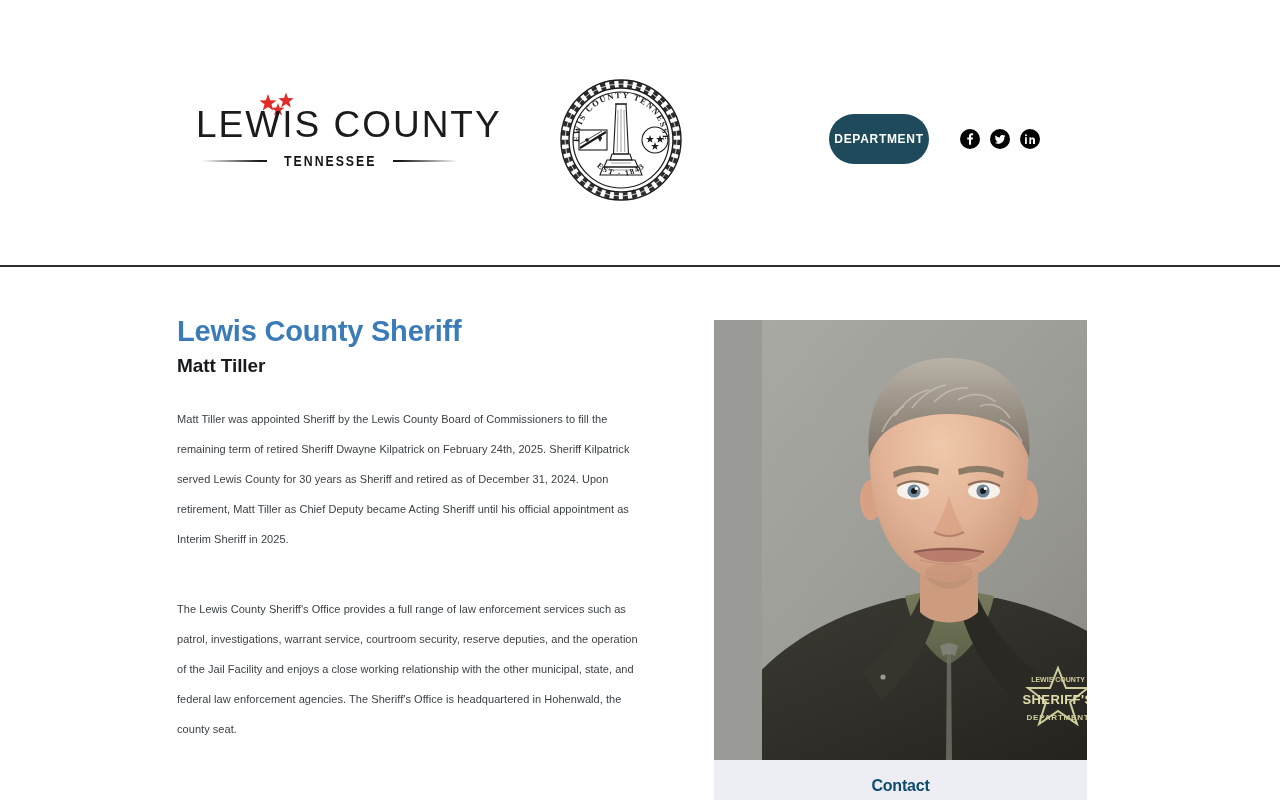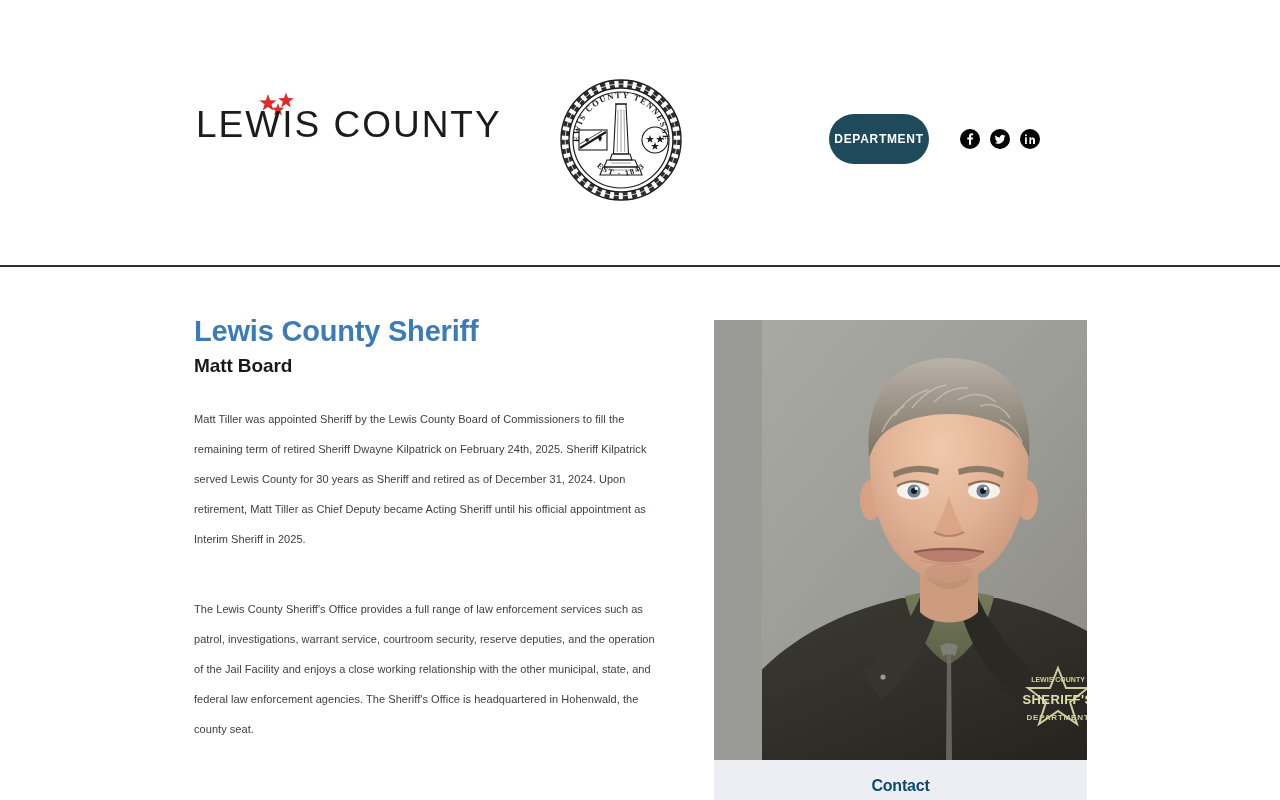--- a/index.html
+++ b/index.html
@@ -146,21 +146,21 @@
   
   .main-wrap {
     position: relative;
     width: 1280px;
     height: 533px;
     background: #ffffff;
   }
 
   .content-col {
     position: absolute;
-    left: 194px;
+    left: 177px;
     top: 48px;
     width: 470px;
   }
 
   .page-title {
     font-size: 29px;
     font-weight: 700;
     color: #3b7cb8;
     letter-spacing: -0.2px;
     line-height: 1.15;
@@ -233,20 +233,25 @@
 
     <a class="county-logo" href="#">
       <svg class="logo-stars" viewBox="0 0 64 26">
         <g fill="#e02b28">
           <path d="M12 2 L14.2 8.2 L20.6 8.4 L15.5 12.3 L17.3 18.6 L12 14.9 L6.7 18.6 L8.5 12.3 L3.4 8.4 L9.8 8.2 Z"></path>
           <path d="M30 0.5 L32 6.1 L37.8 6.3 L33.2 9.8 L34.8 15.5 L30 12.1 L25.2 15.5 L26.8 9.8 L22.2 6.3 L28 6.1 Z"></path>
           <path d="M22 11 L23.6 15.6 L28.4 15.8 L24.6 18.7 L25.9 23.4 L22 20.6 L18.1 23.4 L19.4 18.7 L15.6 15.8 L20.4 15.6 Z"></path>
         </g>
       </svg>
       <div class="logo-wordmark">LEWIS COUNTY</div>
+      <div class="logo-sub-row">
+        <span class="logo-rule"></span>
+        <span class="logo-sub">TENNESSEE</span>
+        <span class="logo-rule right"></span>
+      </div>
     </a>
 
     <div class="county-seal">
       <svg viewBox="0 0 124 124" width="124" height="124">
         <defs>
           <path id="sealArcTop" d="M 20,62 A 42,42 0 0 1 104,62"></path>
           <path id="sealArcBot" d="M 26,62 A 36,36 0 0 0 98,62"></path>
         </defs>
 
         <circle cx="62" cy="62" r="60" fill="none" stroke="#1b1b1b" stroke-width="1.4"></circle>
@@ -324,21 +329,21 @@
     </div>
 
     <div class="header-divider"></div>
   </div>
 </header>
 
 <main class="main-wrap">
 
   <section class="content-col">
     <h1 class="page-title">Lewis County Sheriff</h1>
-    <h2 class="page-subtitle">Matt Board</h2>
+    <h2 class="page-subtitle">Matt Tiller</h2>
     <p class="body-para">Matt Tiller was appointed Sheriff by the Lewis County Board of Commissioners to fill the remaining term of retired Sheriff Dwayne Kilpatrick on February 24th, 2025. Sheriff Kilpatrick served Lewis County for 30 years as Sheriff and retired as of December 31, 2024. Upon retirement, Matt Tiller as Chief Deputy became Acting Sheriff until his official appointment as Interim Sheriff in 2025.</p>
     <p class="body-para second">The Lewis County Sheriff's Office provides a full range of law enforcement services such as patrol, investigations, warrant service, courtroom security, reserve deputies, and the operation of the Jail Facility and enjoys a close working relationship with the other municipal, state, and federal law enforcement agencies. The Sheriff's Office is headquartered in Hohenwald, the county seat.</p>
   </section>
 
   <aside class="side-col">
     <div class="portrait-frame">
       <div class="portrait-clip">
         <svg viewBox="0 0 373 440" width="373" height="440" preserveAspectRatio="xMidYMid slice">
           <defs>
             <linearGradient id="bgGrad" x1="0" y1="0" x2="1" y2="1">

